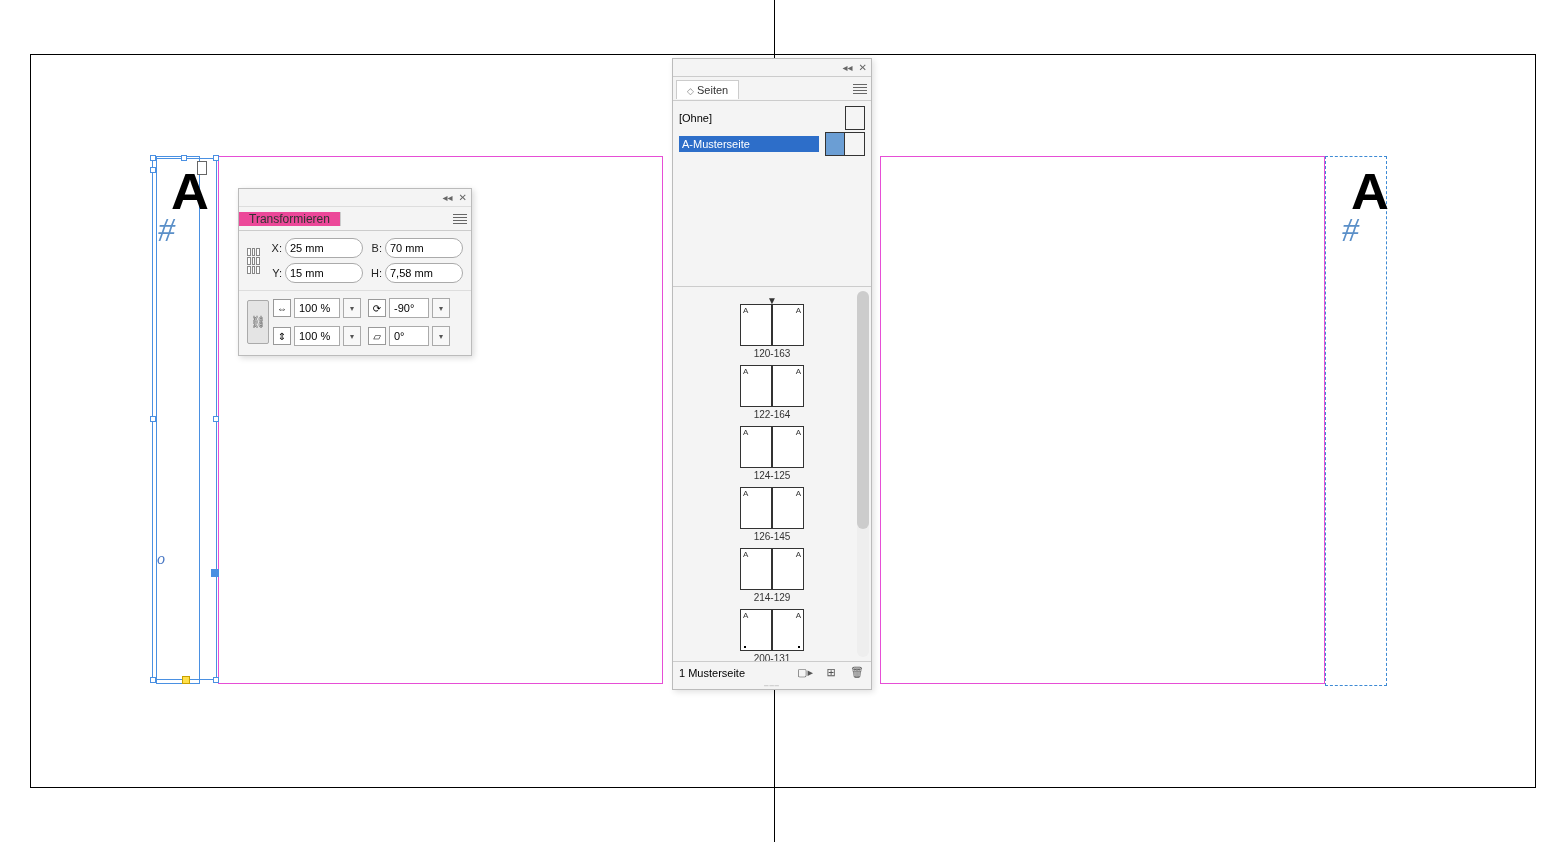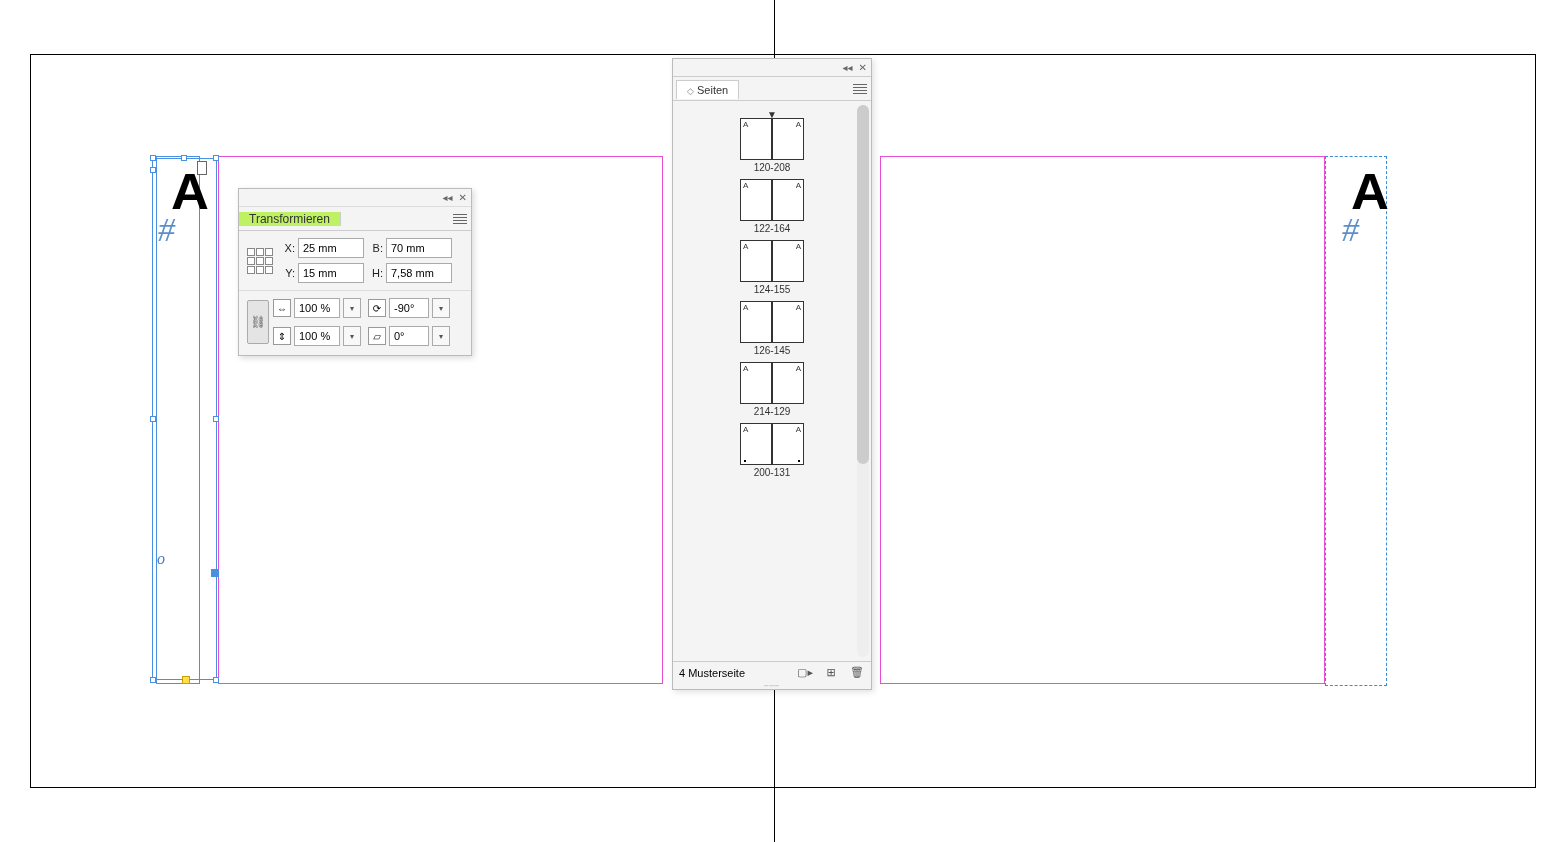--- a/index.html
+++ b/index.html
@@ -131,21 +131,21 @@
     gap: 6px;
     border-bottom: 1px solid #ddd;
   }
   .panel-transform .tabrow {
     display: flex;
     align-items: center;
     height: 24px;
     border-bottom: 1px solid #ccc;
   }
   .panel-transform .tab {
-    background: #bef264;
+    background: #ec4899;
     border-right: 1px solid #ccc;
     padding: 0 10px;
     font-size: 12px;
     color: #333;
   }
   .panel-transform .menu-btn {
     margin-left: auto;
     width: 22px; height: 22px;
     display: flex; align-items: center; justify-content: center;
     color: #666;
@@ -170,21 +170,21 @@
   .tf-label { width: 16px; text-align: right; font-size: 11px; color: #222; }
   .tf-input {
     height: 20px;
     border: 1px solid #aaa;
     background: #fff;
     font-size: 11px;
     padding: 0 4px;
     flex: 1;
     min-width: 0;
   }
-  .tf-input.narrow { width: 66px; flex: none; }
+  .tf-input.narrow { width: 78px; flex: none; border-radius: 10px; }
   .tf-drop {
     width: 18px; height: 20px;
     border: 1px solid #aaa;
     background: #f8f8f8;
     display: flex; align-items: center; justify-content: center;
     font-size: 8px;
     color: #555;
   }
   .tf-divider { height: 1px; background: #ddd; margin: 6px -8px; }
   .lock-btn {
@@ -466,33 +466,48 @@
     </div>
     <div class="menu-btn" style="margin-left:auto;width:22px;height:22px;display:flex;align-items:center;justify-content:center">
       <span class="hamburger">
           <span></span>
           <span></span>
           <span></span>
           <span></span>
         </span>
     </div>
   </div>
+  <div class="masters">
+    <div class="master-row">
+      <span class="master-label">[Ohne]</span>
+      <div class="master-thumb">
+        <div class="pg"></div>
+      </div>
+    </div>
+    <div class="master-row selected">
+      <span class="master-label">A-Musterseite</span>
+      <div class="master-thumb">
+        <div class="pg sel"></div>
+          <div class="pg"></div>
+      </div>
+    </div>
+  </div>
   <div class="pages-scroll">
     <div class="pages-list" id="pages-list">
         <div class="spread">
           <div class="spread-arrow">▼</div>
           <div class="spread-thumb">
             <div class="pg">
               <span class="corner-a al">A</span>
             </div>
             <div class="pg">
               <span class="corner-a ar">A</span>
             </div>
           </div>
-          <div class="spread-label">120-208</div>
+          <div class="spread-label">120-163</div>
         </div>
         <div class="spread">
           <div class="spread-thumb">
             <div class="pg">
               <span class="corner-a al">A</span>
             </div>
             <div class="pg">
               <span class="corner-a ar">A</span>
             </div>
           </div>
@@ -500,21 +515,21 @@
         </div>
         <div class="spread">
           <div class="spread-thumb">
             <div class="pg">
               <span class="corner-a al">A</span>
             </div>
             <div class="pg">
               <span class="corner-a ar">A</span>
             </div>
           </div>
-          <div class="spread-label">124-155</div>
+          <div class="spread-label">124-125</div>
         </div>
         <div class="spread">
           <div class="spread-thumb">
             <div class="pg">
               <span class="corner-a al">A</span>
             </div>
             <div class="pg">
               <span class="corner-a ar">A</span>
             </div>
           </div>
@@ -543,20 +558,20 @@
             </div>
           </div>
           <div class="spread-label">200-131</div>
         </div>
       </div>
     <div class="scrollbar">
       <div class="scrollbar-thumb"></div>
     </div>
   </div>
   <div class="pages-footer">
-    <span>4 Musterseite</span>
+    <span>1 Musterseite</span>
     <span class="spacer"></span>
     <span class="foot-icon">▢▸</span>
     <span class="foot-icon">⊞</span>
     <span class="foot-icon">🗑</span>
   </div>
   <div class="resizer">┉┉┉</div>
 </div>
 
 </body></html>

